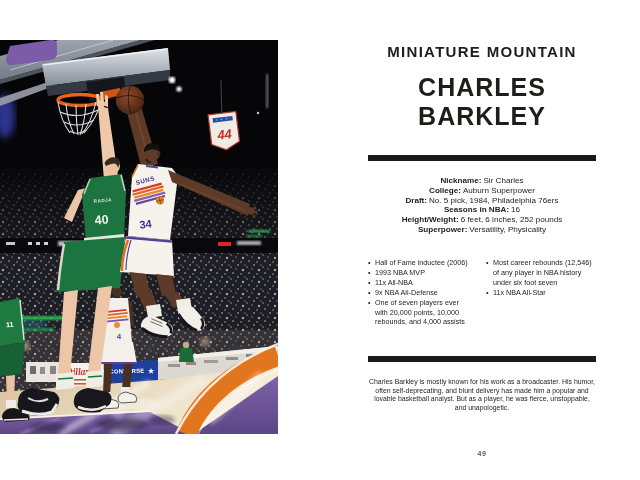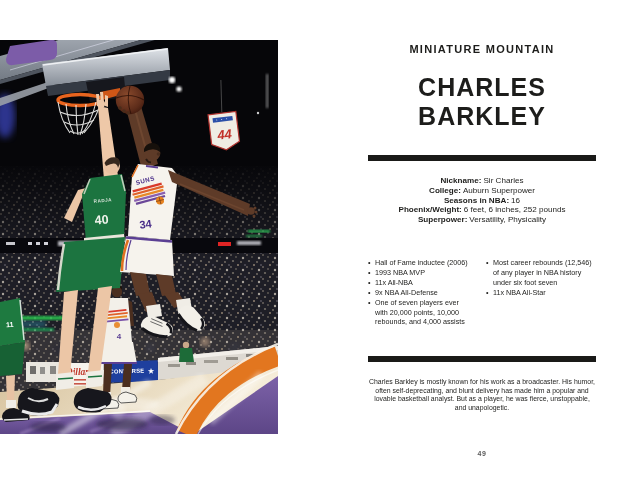--- a/index.html
+++ b/index.html
@@ -2,21 +2,21 @@
 <html><head>
 <meta charset="utf-8">
 <style>
   html,body{margin:0;padding:0;}
   body{width:640px;height:480px;background:#ffffff;position:relative;overflow:hidden;
        font-family:"Liberation Sans",sans-serif;color:#1d1d1b;}
   .photo{position:absolute;left:0;top:40px;width:278px;height:394px;display:block;}
   .photo text{font-family:"Liberation Sans",sans-serif;font-weight:bold;}
   .photo .serif{font-family:"Liberation Serif",serif;font-style:italic;}
   .kicker{position:absolute;top:43px;left:368px;width:228px;text-align:center;
-          font-size:11px;font-weight:bold;letter-spacing:1.3px;}
+          font-size:15px;font-weight:bold;letter-spacing:1.3px;}
   .title{position:absolute;top:73px;left:358px;width:248px;text-align:center;
          font-size:25px;font-weight:bold;line-height:29px;letter-spacing:1px;}
   .rule{position:absolute;left:368px;width:228px;height:6px;background:#1a1a18;}
   .rule-top{top:155px;} .rule-bottom{top:356px;}
   .stats{position:absolute;top:176px;left:356px;width:252px;text-align:center;
          font-size:8.1px;line-height:9.8px;}
   .stats .b{font-weight:bold;margin-right:2px;}
   .feats{position:absolute;top:258px;left:368px;width:230px;font-size:7.2px;line-height:9.9px;}
   .feats-h{font-weight:bold;font-size:8.2px;margin-bottom:3px;}
   .cols{display:flex;gap:14px;}
@@ -341,22 +341,23 @@
 <div class="title">
   <div>CHARLES</div>
   <div>BARKLEY</div>
 </div>
 
 <div class="rule rule-top"></div>
 
 <div class="stats">
   <div class="stat-line"><span class="b">Nickname:</span><span>Sir Charles</span></div>
   <div class="stat-line"><span class="b">College:</span><span>Auburn Superpower</span></div>
+  <div class="stat-line"><span class="b">Draft:</span><span>No. 5 pick, 1984, Philadelphia 76ers</span></div>
   <div class="stat-line"><span class="b">Seasons in NBA:</span><span>16</span></div>
-  <div class="stat-line"><span class="b">Phoenix/Weight:</span><span>6 feet, 6 inches, 252 pounds</span></div>
+  <div class="stat-line"><span class="b">Height/Weight:</span><span>6 feet, 6 inches, 252 pounds</span></div>
   <div class="stat-line"><span class="b">Superpower:</span><span>Versatility, Physicality</span></div>
 </div>
 
 <div class="feats">
   <div class="cols">
     <div class="col-l">
       <div class="bullet">Hall of Fame inductee (2006)</div>
       <div class="bullet">1993 NBA MVP</div>
       <div class="bullet">11x All-NBA</div>
       <div class="bullet">9x NBA All-Defense</div>

